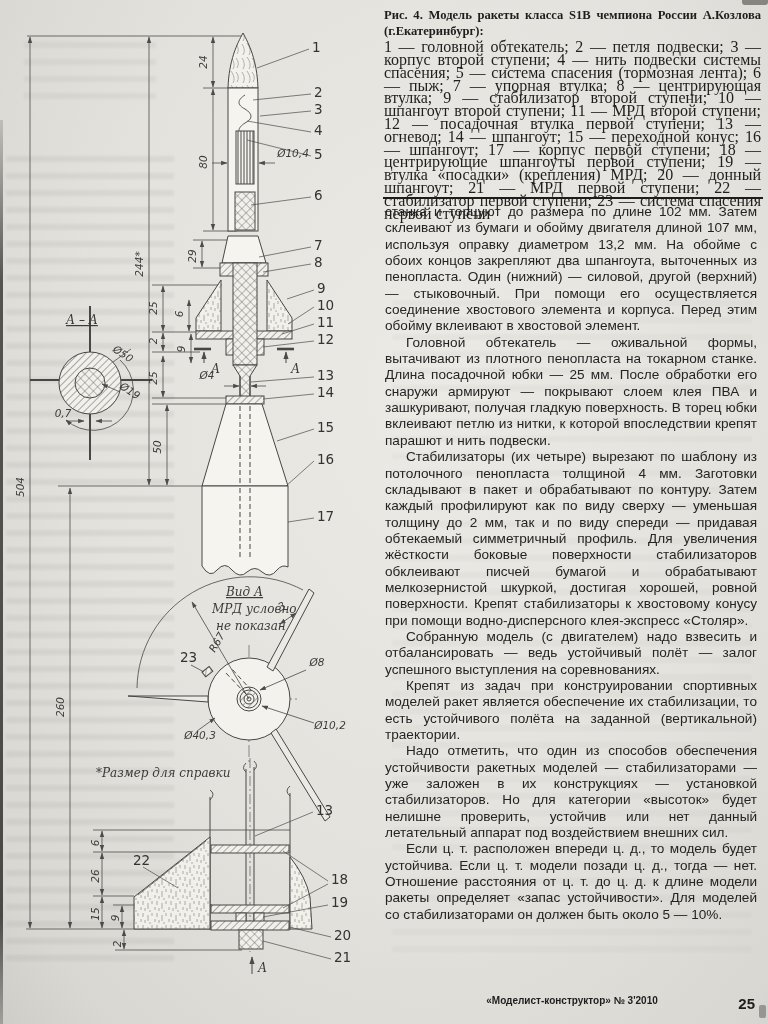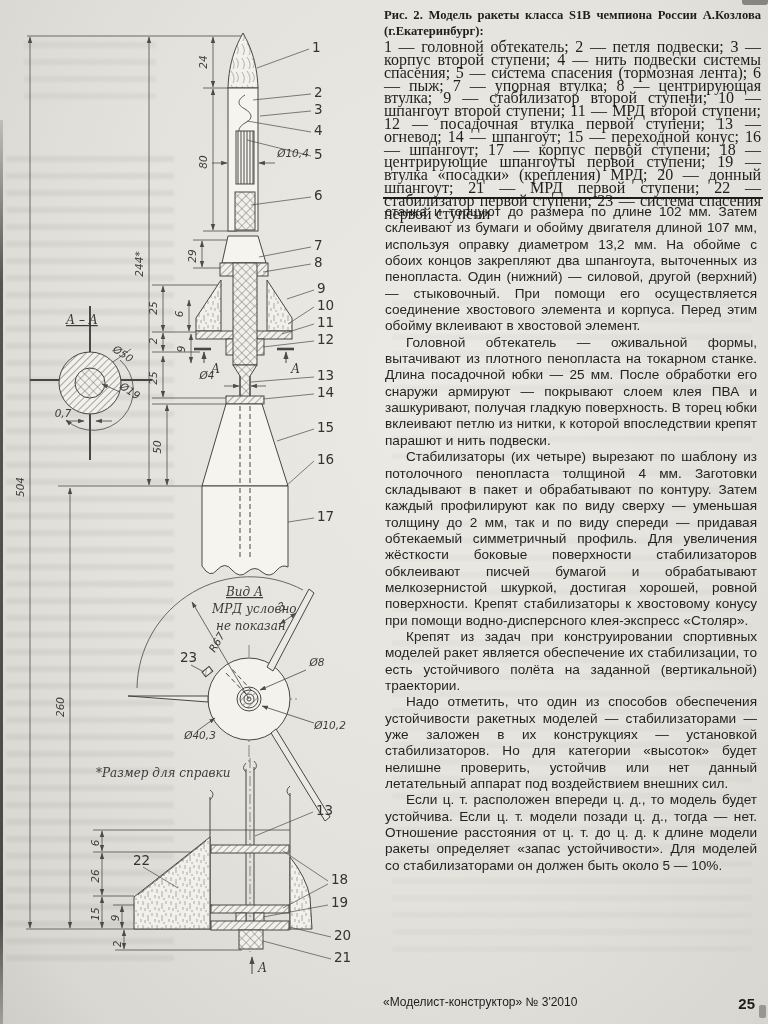--- a/index.html
+++ b/index.html
@@ -23,21 +23,21 @@
 
   
   .caption{position:absolute;left:384px;top:8px;width:377px;font-family:"Liberation Serif",serif;}
   .caption-title{font-weight:bold;font-size:12.6px;line-height:15.6px;text-align:justify;}
   .caption-legend{margin-top:2px;font-size:16px;line-height:12.8px;text-align:justify;}
   .caption-rule{position:absolute;left:383px;top:197px;width:380px;height:2px;background:#1c1c1a;}
   .article{position:absolute;left:385px;top:204px;width:372px;height:787px;overflow:hidden;}
   .article p{margin:0;text-indent:21px;text-align:justify;font-size:13.6px;line-height:16.35px;color:#242424;}
   .article p:first-child{text-indent:0;}
   .footer{position:absolute;left:383px;top:995px;width:378px;height:20px;}
-  .footer-title{display:block;font-weight:normal;font-size:12px;color:#1d1d1d;}
+  .footer-title{display:block;text-align:center;font-weight:bold;font-size:10px;color:#1d1d1d;}
   .footer-page{position:absolute;right:6px;top:0;font-weight:bold;font-size:15px;color:#1d1d1d;}
 
   
   svg text{user-select:none;}
   .dim{font:italic 10.5px "DejaVu Sans",sans-serif;fill:#3c3c3c;text-anchor:middle;}
   .co{font:13.5px "DejaVu Sans",sans-serif;fill:#333;text-anchor:start;}
   .note{font:italic 12px "DejaVu Serif",serif;fill:#3a3a3a;text-anchor:start;}
 </style>
 </head>
 <body>
@@ -293,29 +293,30 @@
         <text x="316" y="815" class="co">13</text>
         <text x="331" y="884" class="co">18</text>
         <text x="331" y="907" class="co">19</text>
         <text x="334" y="940" class="co">20</text>
         <text x="334" y="962" class="co">21</text>
         <text x="133" y="865" class="co">22</text>
       </g>
   </svg>
 
   <div class="caption">
-    <div class="caption-title">Рис. 2. Модель ракеты класса S1B чемпиона России А.Козлова (г.Екатеринбург):</div>
+    <div class="caption-title">Рис. 4. Модель ракеты класса S1B чемпиона России А.Козлова (г.Екатеринбург):</div>
     <div class="caption-legend">1 — головной обтекатель; 2 — петля подвески; 3 — корпус второй ступени; 4 — нить подвески системы спасения; 5 — система спасения (тормозная лента); 6 — пыж; 7 — упорная втулка; 8 — центрирующая втулка; 9 — стабилизатор второй ступени; 10 — шпангоут второй ступени; 11 — МРД второй ступени; 12 — посадочная втулка первой ступени; 13 — огневод; 14 — шпангоут; 15 — переходной конус; 16 — шпангоут; 17 — корпус первой ступени; 18 — центрирующие шпангоуты первой ступени; 19 — втулка «посадки» (крепления) МРД; 20 — донный шпангоут; 21 — МРД первой ступени; 22 — стабилизатор первой ступени; 23 — система спасения первой ступени</div>
   </div>
   <div class="caption-rule"></div>
 
   <div class="article">
       <p>станка и торцуют до размера по длине 102 мм. Затем склеивают из бумаги и обойму двигателя длиной 107 мм, используя оправку диаметром 13,2 мм. На обойме с обоих концов закрепляют два шпангоута, выточенных из пенопласта. Один (нижний) — силовой, другой (верхний) — стыковочный. При помощи его осуществляется соединение хвостового элемента и корпуса. Перед этим обойму вклеивают в хвостовой элемент.</p>
       <p>Головной обтекатель — оживальной формы, вытачивают из плотного пенопласта на токарном станке. Длина посадочной юбки — 25 мм. После обработки его снаружи армируют — покрывают слоем клея ПВА и зашкуривают, получая гладкую поверхность. В торец юбки вклеивают петлю из нитки, к которой впоследствии крепят парашют и нить подвески.</p>
       <p>Стабилизаторы (их четыре) вырезают по шаблону из потолочного пенопласта толщиной 4 мм. Заготовки складывают в пакет и обрабатывают по контуру. Затем каждый профилируют как по виду сверху — уменьшая толщину до 2 мм, так и по виду спереди — придавая обтекаемый симметричный профиль. Для увеличения жёсткости боковые поверхности стабилизаторов обклеивают писчей бумагой и обрабатывают мелкозернистой шкуркой, достигая хорошей, ровной поверхности. Крепят стабилизаторы к хвостовому конусу при помощи водно-дисперсного клея-экспресс «Столяр».</p>
+      <p>Собранную модель (с двигателем) надо взвесить и отбалансировать — ведь устойчивый полёт — залог успешного выступления на соревнованиях.</p>
       <p>Крепят из задач при конструировании спортивных моделей ракет является обеспечение их стабилизации, то есть устойчивого полёта на заданной (вертикальной) траектории.</p>
       <p>Надо отметить, что один из способов обеспечения устойчивости ракетных моделей — стабилизаторами — уже заложен в их конструкциях — установкой стабилизаторов. Но для категории «высоток» будет нелишне проверить, устойчив или нет данный летательный аппарат под воздействием внешних сил.</p>
       <p>Если ц. т. расположен впереди ц. д., то модель будет устойчива. Если ц. т. модели позади ц. д., тогда — нет. Отношение расстояния от ц. т. до ц. д. к длине модели ракеты определяет «запас устойчивости». Для моделей со стабилизаторами он должен быть около 5 — 10%.</p>
     </div>
 
   <div class="footer">
     <span class="footer-title">«Моделист-конструктор» № 3'2010</span>
     <span class="footer-page">25</span>
   </div>
 

